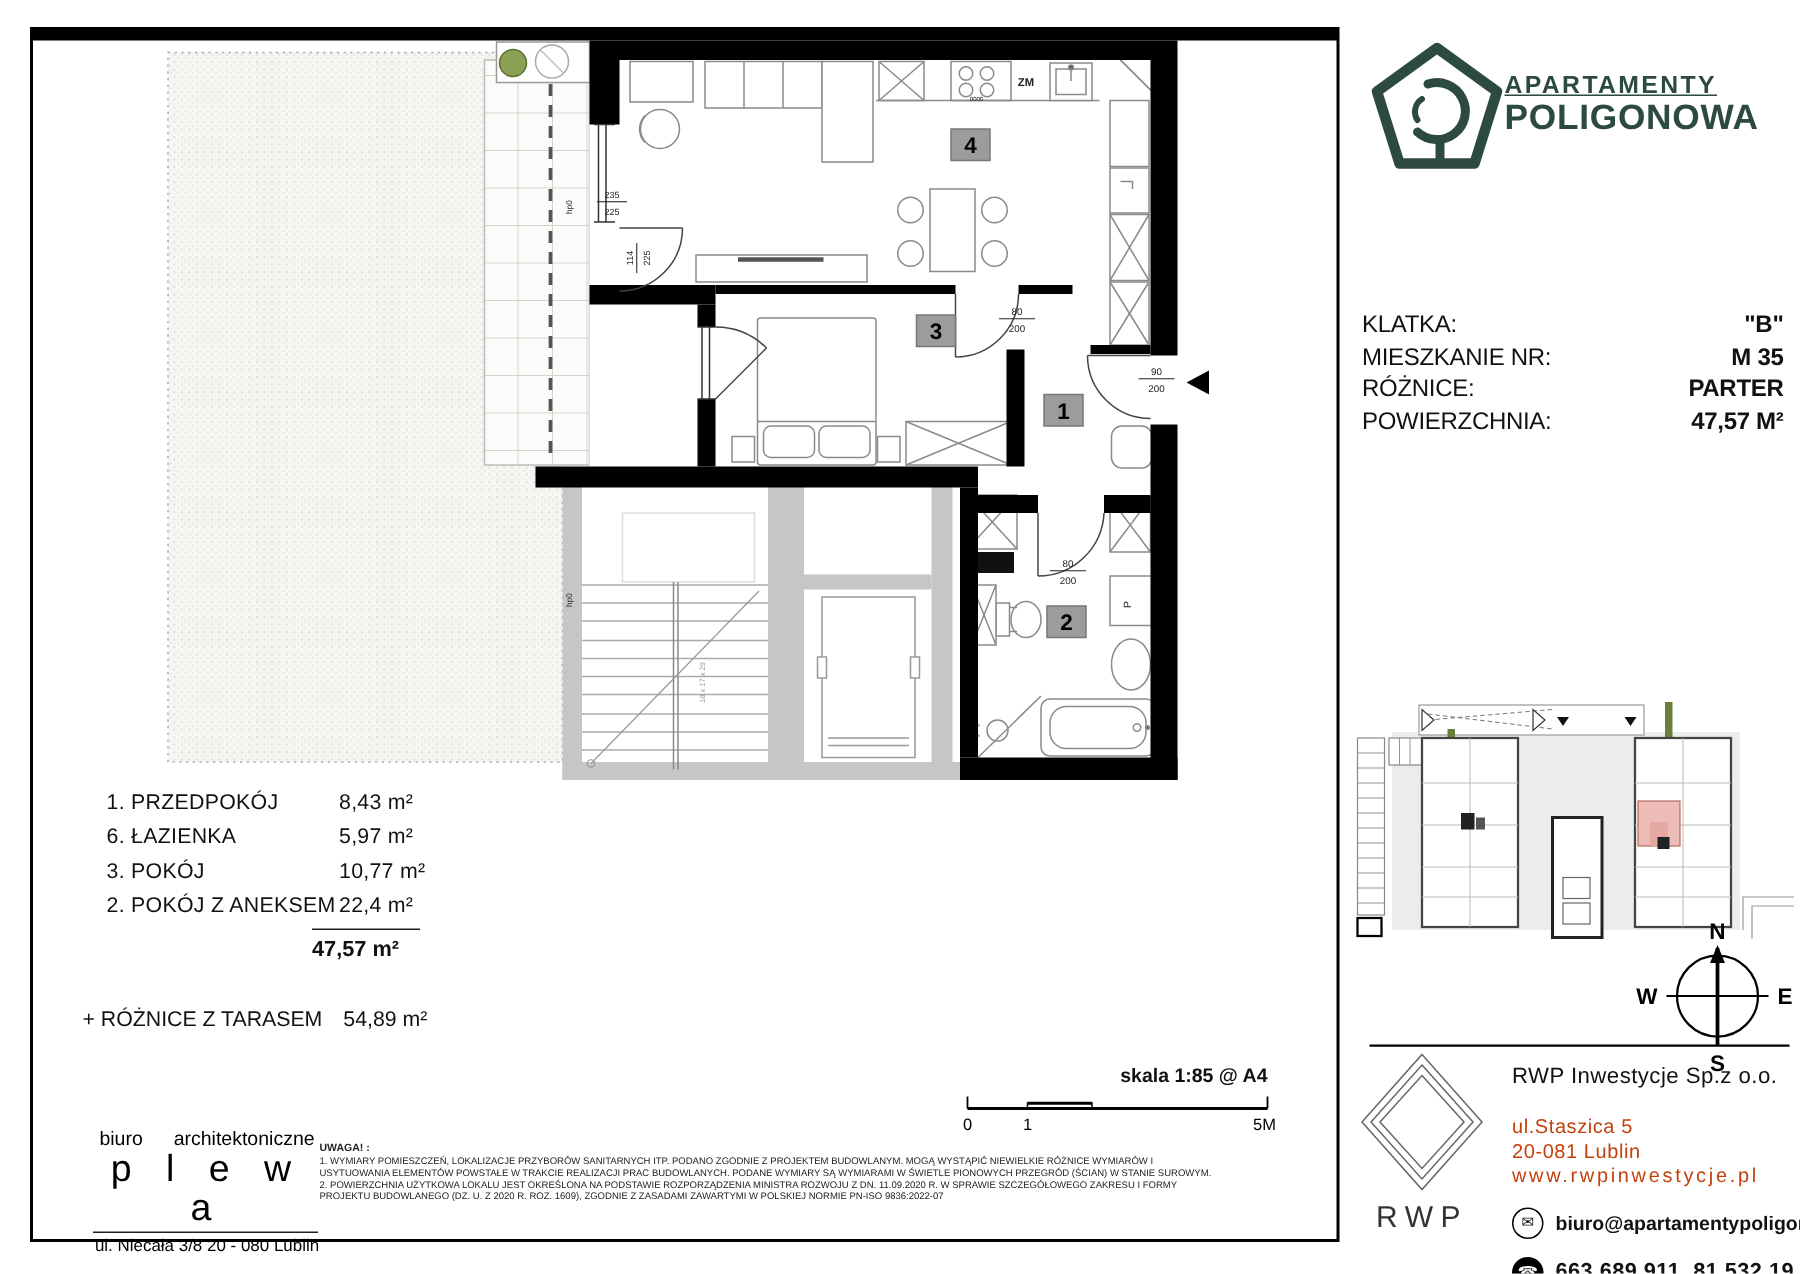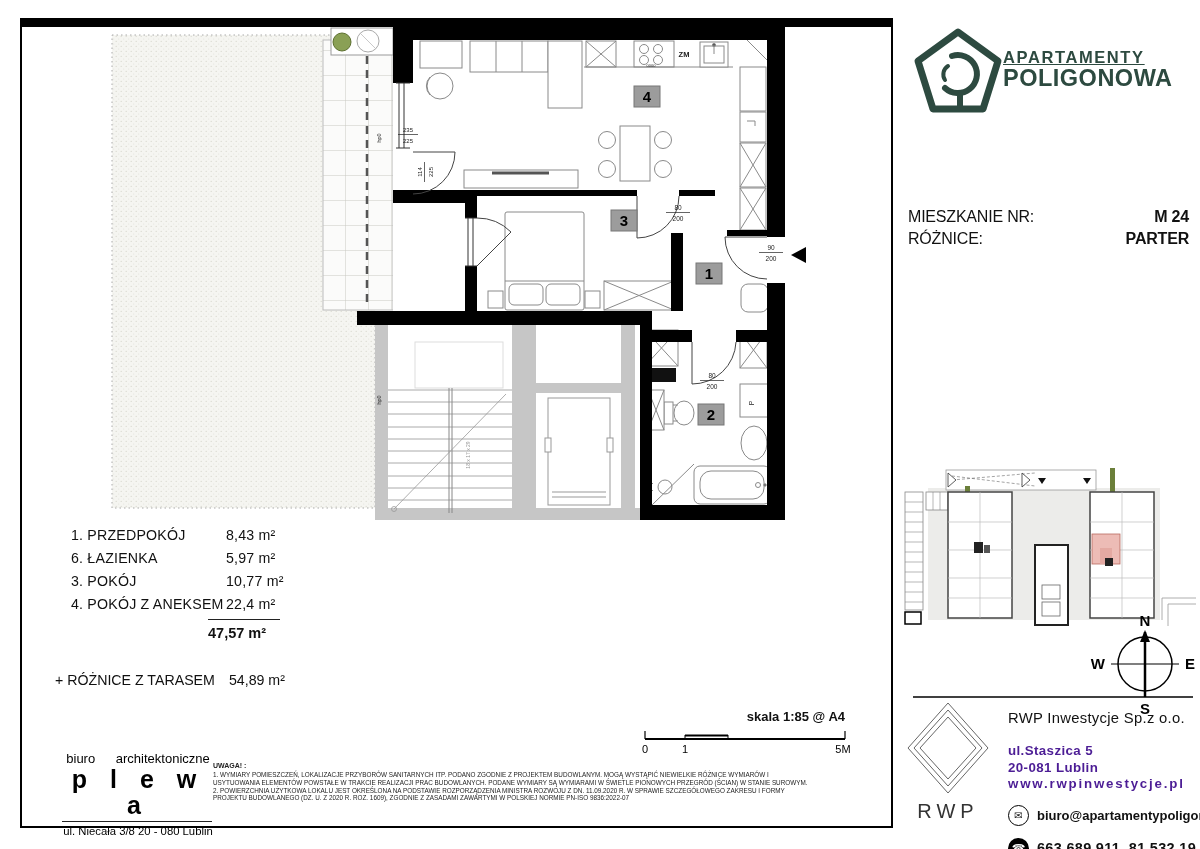--- a/index.html
+++ b/index.html
@@ -24,34 +24,34 @@
   
   .rooms{position:absolute;left:55px;top:527px;width:240px;font-size:14.2px;}
   .rrow{display:flex;margin-bottom:7px;letter-spacing:.2px;}
   .rrow .rname{width:155px;margin-left:16px;}
   .rtotal{margin-left:153px;width:72px;border-top:1.5px solid #222;margin-top:4px;padding-top:5px;
           font-weight:bold;font-size:14.5px;}
   .rgarden{position:absolute;left:55px;top:672px;font-size:14.2px;display:flex;gap:14px;}
   
   .plewa{position:absolute;left:62px;top:751px;width:152px;color:#000;text-align:center;}
   .pl1{font-size:13px;word-spacing:17px;white-space:nowrap;}
-  .pl2{font-size:25px;font-weight:bold;letter-spacing:8px;line-height:1.05;}
+  .pl2{font-size:25px;font-weight:normal;letter-spacing:8px;line-height:1.05;}
   .plrule{border-top:1.2px solid #222;width:150px;margin:2px 0 3px 0;}
   .pl3{font-size:11.3px;white-space:nowrap;}
   
   .uwaga{position:absolute;left:213px;top:762px;color:#222;}
   .utitle{font-size:7px;font-weight:bold;margin-bottom:2px;}
   .uline{font-size:6.35px;line-height:7.8px;white-space:nowrap;letter-spacing:0;}
   
   .scale-label{position:absolute;left:645px;top:709px;width:200px;text-align:right;
                font-size:13px;font-weight:bold;}
   
   .contact{position:absolute;left:1008px;top:710px;width:190px;}
   .c-company{font-size:14.8px;font-weight:normal;margin-bottom:17px;letter-spacing:.3px;}
-  .c-line{font-size:13.3px;font-weight:700;line-height:16.5px;color:#4c1d95;letter-spacing:.4px;}
+  .c-line{font-size:13.3px;font-weight:400;line-height:16.5px;color:#c2410c;letter-spacing:.4px;}
   .c-web{letter-spacing:1.8px;}
   .c-row{display:flex;align-items:center;gap:8px;margin-top:12px;}
   .ic-mail{width:19px;height:19px;border:1.5px solid #000;border-radius:50%;display:flex;
            align-items:center;justify-content:center;font-size:10px;flex:0 0 auto;
            font-family:"DejaVu Sans",sans-serif;}
   .ic-phone{width:21px;height:21px;background:#000;color:#fff;border-radius:50%;display:flex;
             align-items:center;justify-content:center;font-size:11px;flex:0 0 auto;
             font-family:"DejaVu Sans",sans-serif;}
   .c-email{font-size:13px;font-weight:600;white-space:nowrap;}
   .c-phone{font-size:14.5px;font-weight:bold;letter-spacing:.3px;white-space:nowrap;}
@@ -391,44 +391,52 @@
   <path d="M36 40 A10 10 0 0 0 33 54" fill="none" stroke="#2d4a40" stroke-width="4" stroke-linecap="round"></path>
   <line x1="48" y1="64" x2="48" y2="80" stroke="#2d4a40" stroke-width="6"></line>
 </svg>
 <div class="brand-text">
   <div class="brand-l1">APARTAMENTY</div>
   <div class="brand-l2">POLIGONOWA</div>
 </div>
 
 <div class="details">
   <div class="drow">
+    <span class="lab">KLATKA:</span>
+    <span class="val">"B"</span>
+  </div>
+  <div class="drow">
     <span class="lab">MIESZKANIE NR:</span>
-    <span class="val">M  24</span>
+    <span class="val">M  35</span>
   </div>
   <div class="drow">
     <span class="lab">RÓŻNICE:</span>
     <span class="val">PARTER</span>
+  </div>
+  <div class="drow">
+    <span class="lab">POWIERZCHNIA:</span>
+    <span class="val">47,57 M²</span>
   </div>
 </div>
 
 <div class="rooms">
   <div class="rrow">
     <span class="rname">1. PRZEDPOKÓJ</span>
     <span class="rarea">8,43 m²</span>
   </div>
   <div class="rrow">
     <span class="rname">6. ŁAZIENKA</span>
     <span class="rarea">5,97 m²</span>
   </div>
   <div class="rrow">
     <span class="rname">3. POKÓJ</span>
     <span class="rarea">10,77 m²</span>
   </div>
   <div class="rrow">
-    <span class="rname">4. POKÓJ Z ANEKSEM</span>
+    <span class="rname">2. POKÓJ Z ANEKSEM</span>
     <span class="rarea">22,4 m²</span>
   </div>
   <div class="rtotal">47,57  m²</div>
 </div>
 <div class="rgarden">
   <span>+ RÓŻNICE Z TARASEM</span>
   <span>54,89  m²</span>
 </div>
 
 <div class="plewa">

